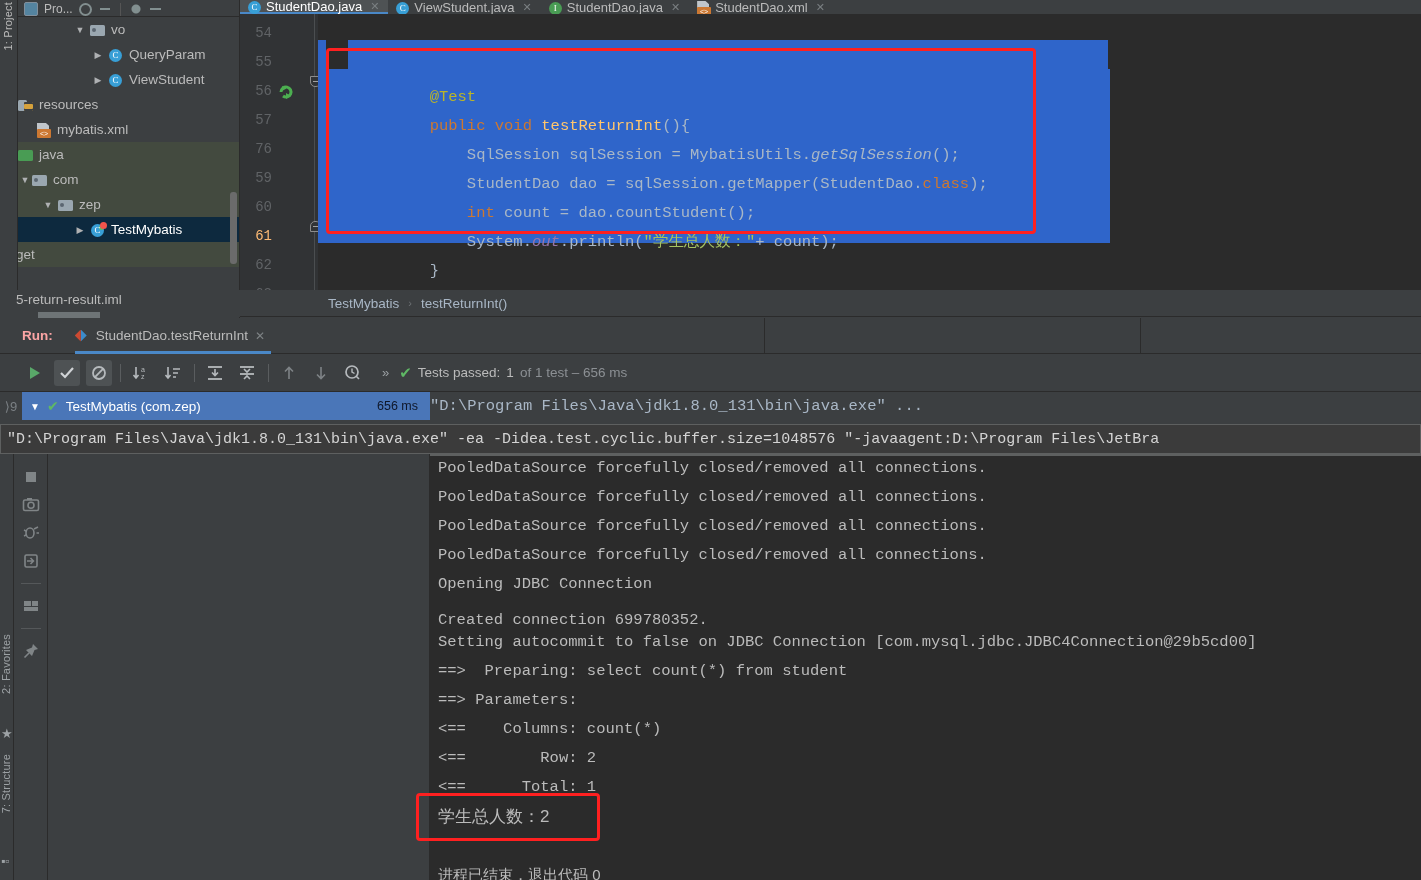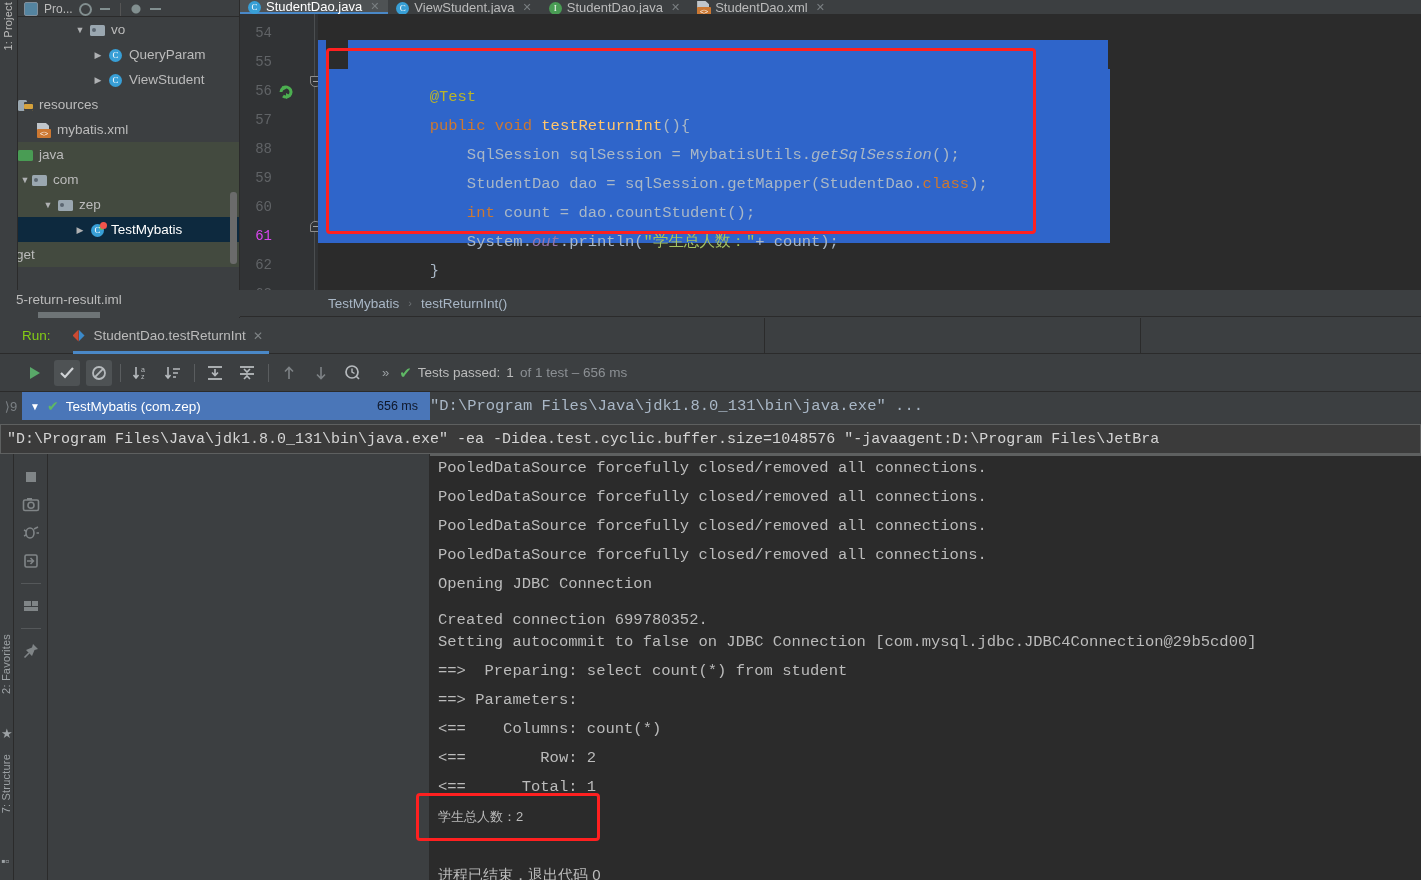--- a/index.html
+++ b/index.html
@@ -147,21 +147,21 @@
   }
 
   .gutter {
     position: absolute; left: 0; top: 14px; width: 78px; height: 276px;
     background: #313335;
   }
   .lnum {
     position: absolute; right: 46px; font-size: 14px; color: #606366;
     font-family: "Liberation Mono", monospace; text-align: right; width: 28px;
   }
-  .lnum.cur { color: #d946ef; }
+  .lnum.cur { color: #fdba74; }
   .gut-div {
     position:absolute; left:74px; top:14px; width:1px; height:276px; background:#4b4e50;
   }
   .run-gutter-ico {
     position: absolute; left: 38px; width: 16px; height: 16px;
   }
   .fold-mark {
     position: absolute; left: 70px; width: 11px; height: 11px;
     border: 1px solid #8c8c8c; background:#313335;
   }
@@ -215,21 +215,21 @@
   
   .run-window {
     position: absolute; left: 0; top: 318px; width: 1421px; height: 562px;
     background: #3c3f41;
   }
   .run-header {
     position: absolute; left: 0; top: 0; width: 1421px; height: 36px;
     background: #3c3f41; display: flex; align-items: center;
     border-bottom: 1px solid #2b2b2b;
   }
-  .run-label { font-size: 13.5px; color: #84cc16; margin-left: 22px; }
+  .run-label { font-size: 13.5px; color: #fca5a5; margin-left: 22px; font-weight: bold; }
   .run-tab {
     margin-left: 22px; height: 36px; display: flex; align-items: center; gap: 7px;
     font-size: 13.5px; color: #bbbbbb; position: relative; padding-right: 6px;
   }
   .run-tab::after{
     content:''; position:absolute; left:0; right:0; bottom:0; height:3px; background:#4a88c7;
   }
   .rt-icon { width: 14px; height: 14px; position: relative; }
   .rt-icon::before{
     content:''; position:absolute; left:0; top:1px; width:6px; height:12px;
@@ -429,21 +429,21 @@
         <span>StudentDao.xml</span>
         <span class="xclose">✕</span>
       </div>
     </div>
 
     <div class="gutter">
       <div class="lnum" style="top:11px">54</div>
       <div class="lnum" style="top:40px">55</div>
       <div class="lnum" style="top:69px">56</div>
       <div class="lnum" style="top:98px">57</div>
-      <div class="lnum" style="top:127px">88</div>
+      <div class="lnum" style="top:127px">76</div>
       <div class="lnum" style="top:156px">59</div>
       <div class="lnum" style="top:185px">60</div>
       <div class="lnum cur" style="top:214px">61</div>
       <div class="lnum" style="top:243px">62</div>
       <div class="lnum" style="top:272px">63</div>
 
       <svg class="run-gutter-ico" style="top:70px" viewBox="0 0 16 16">
         <path d="M3 8a5 5 0 1 1 2 4" fill="none" stroke="#4caf50" stroke-width="3"></path>
         <path d="M4 2 L4 7 L8.5 4.5 Z" fill="#4caf50"></path>
         <path d="M8 9 L13 12 L8 15 Z" fill="#4caf50"></path>
@@ -667,21 +667,21 @@
       <div class="oline" style="top:58px">PooledDataSource forcefully closed/removed all connections.</div>
       <div class="oline" style="top:87px">PooledDataSource forcefully closed/removed all connections.</div>
       <div class="oline" style="top:116px">Opening JDBC Connection</div>
       <div class="oline" style="top:152px">Created connection 699780352.</div>
       <div class="oline" style="top:174px">Setting autocommit to false on JDBC Connection [com.mysql.jdbc.JDBC4Connection@29b5cd00]</div>
       <div class="oline" style="top:203px">==&gt;  Preparing: select count(*) from student</div>
       <div class="oline" style="top:232px">==&gt; Parameters: </div>
       <div class="oline" style="top:261px">&lt;==    Columns: count(*)</div>
       <div class="oline" style="top:290px">&lt;==        Row: 2</div>
       <div class="oline" style="top:319px">&lt;==      Total: 1</div>
-      <div class="oline" style="top:348px;font-family:'Liberation Sans',sans-serif;font-size:13px">学生总人数：2</div>
+      <div class="oline" style="top:348px;font-family:'Liberation Sans',sans-serif;font-size:17px">学生总人数：2</div>
       <div class="oline" style="top:377px"></div>
       <div class="oline" style="top:406px;font-family:'Liberation Sans',sans-serif;font-size:15px">进程已结束，退出代码 0</div>
     </div>
 
     <div class="redbox" style="left:416px; top:475px; width:184px; height:48px;"></div>
 
   </div>
 </div>
 
 </body></html>

